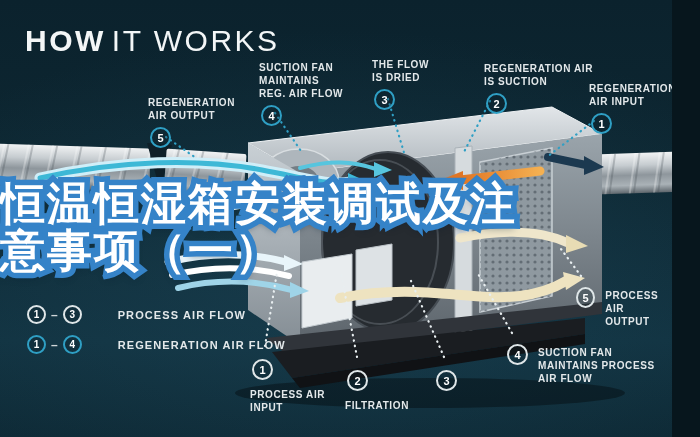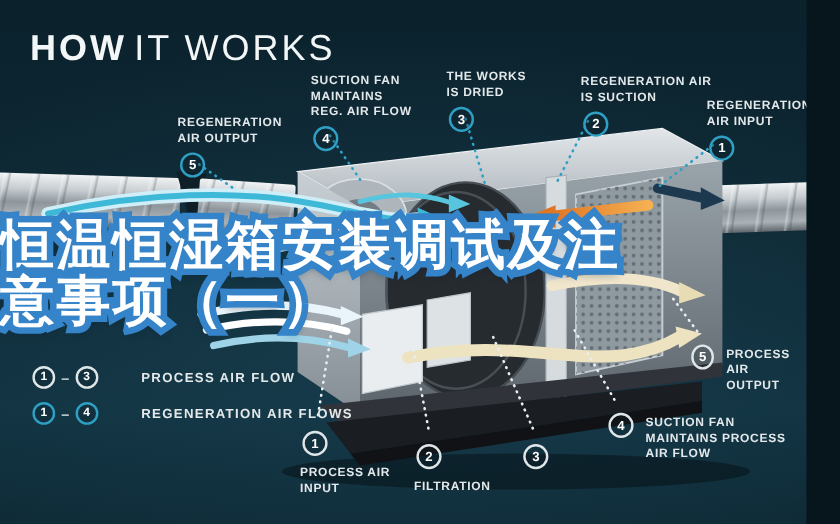--- a/index.html
+++ b/index.html
@@ -184,21 +184,21 @@
 AIR OUTPUT</div>
     <div class="badge blue">5</div>
   </div>
   <div class="co vert" style="left:259px;top:49px">
     <div class="co-text">SUCTION FAN
 MAINTAINS
 REG. AIR FLOW</div>
     <div class="badge blue">4</div>
   </div>
   <div class="co vert" style="left:372px;top:46px">
-    <div class="co-text">THE WORKS
+    <div class="co-text">THE FLOW
 IS DRIED</div>
     <div class="badge blue">3</div>
   </div>
   <div class="co vert" style="left:484px;top:50px">
     <div class="co-text">REGENERATION AIR
 IS SUCTION</div>
     <div class="badge blue">2</div>
   </div>
   <div class="co vert" style="left:589px;top:70px">
     <div class="co-text">REGENERATION
@@ -234,21 +234,21 @@
     <div class="legend-row">
       <div class="badge white">1</div>
       <span class="legend-dash">–</span>
       <div class="badge white">3</div>
       <span class="legend-label">PROCESS AIR FLOW</span>
     </div>
     <div class="legend-row">
       <div class="badge blue">1</div>
       <span class="legend-dash">–</span>
       <div class="badge blue">4</div>
-      <span class="legend-label">REGENERATION AIR FLOWS</span>
+      <span class="legend-label">REGENERATION AIR FLOW</span>
     </div>
   </div>
 
   <div class="cn">
     <span class="line">
       <span class="layer-stroke">恒温恒湿箱安装调试及注</span>
       <span class="layer-fill">恒温恒湿箱安装调试及注</span>
     </span>
     <span class="line">
       <span class="layer-stroke">意事项（一）</span>

